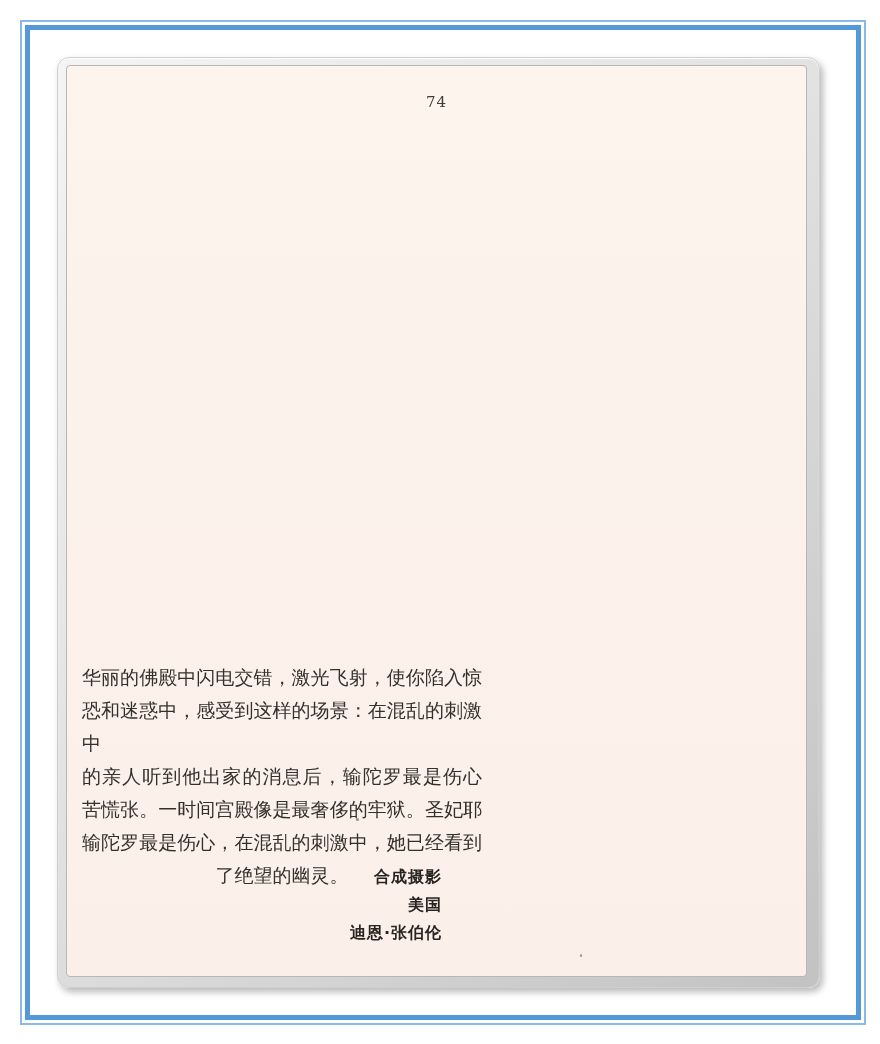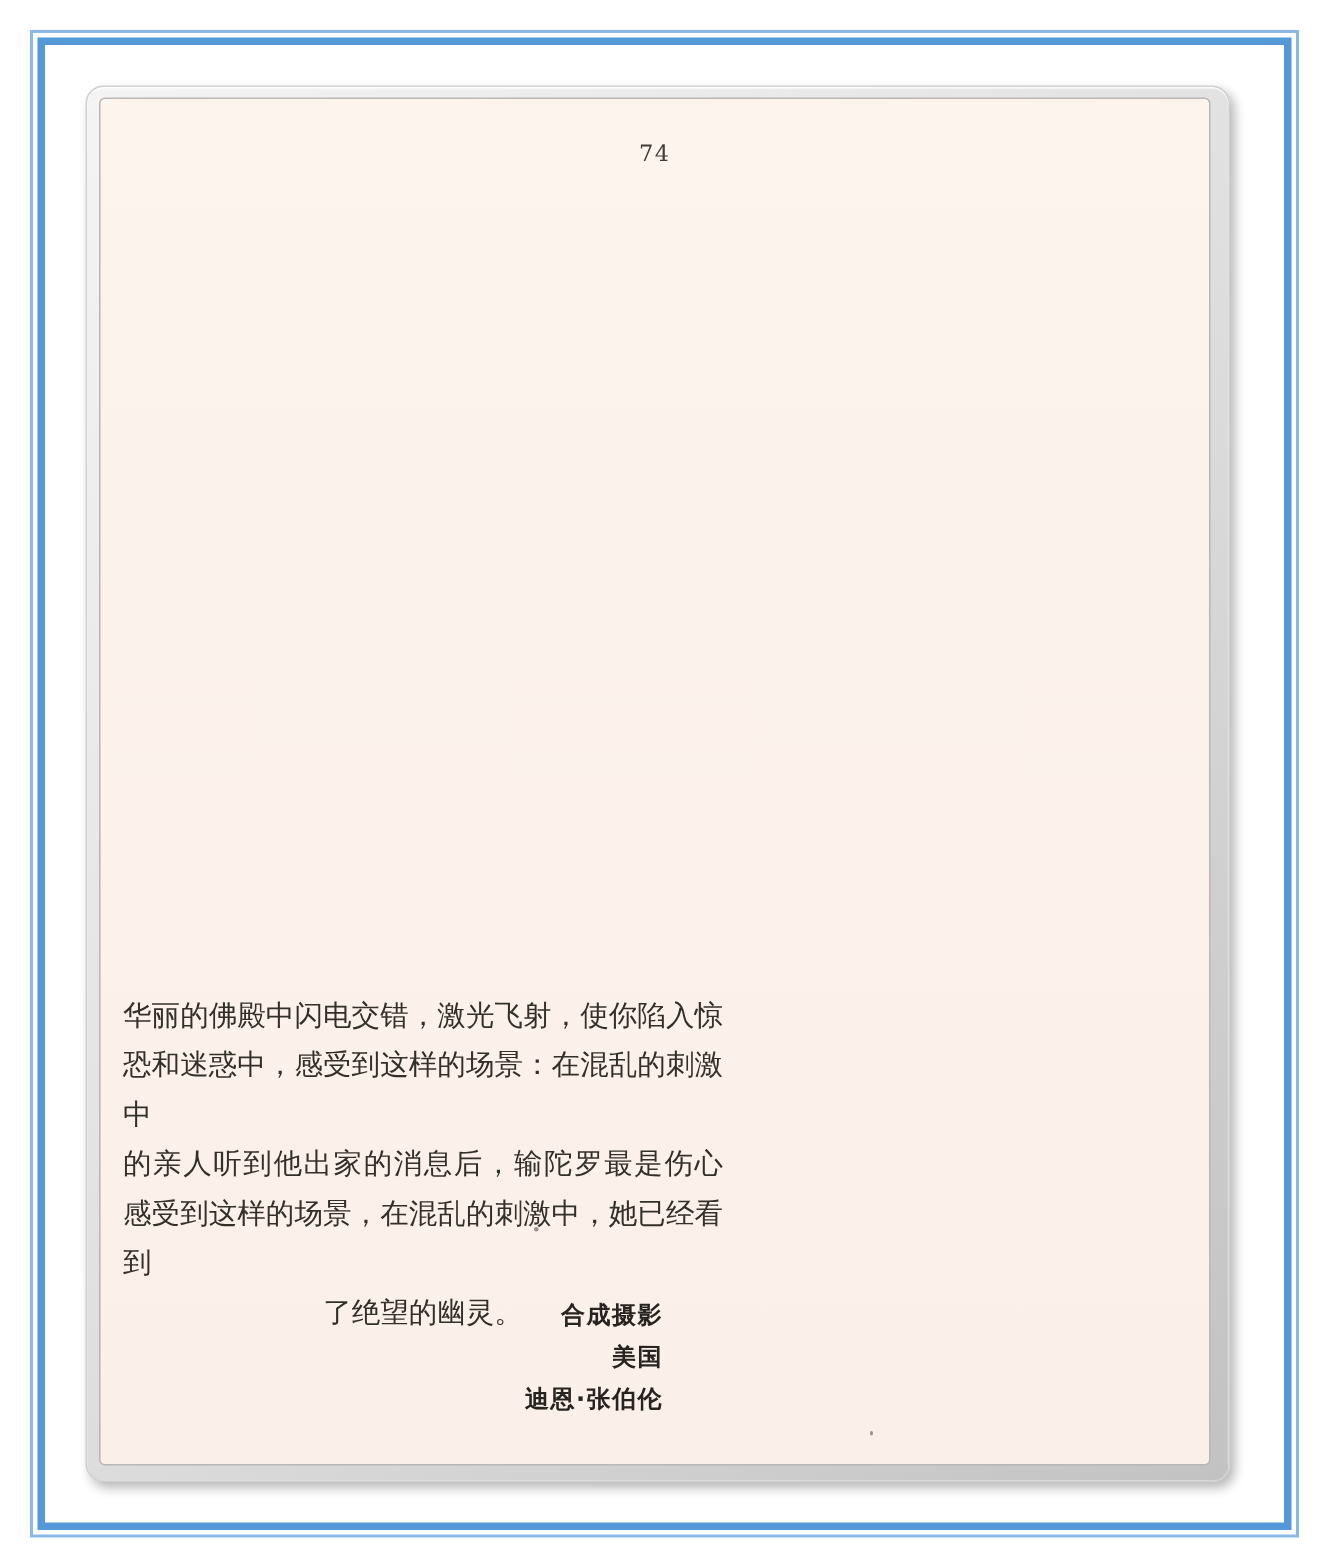--- a/index.html
+++ b/index.html
@@ -116,21 +116,22 @@
 
   <div class="page-card">
     <div class="page-inner">
 
       <div class="page-number">74</div>
 
       <div class="body-paragraph">
         <div class="jline">华丽的佛殿中闪电交错，激光飞射，使你陷入惊</div>
         <div class="jline">恐和迷惑中，感受到这样的场景：在混乱的刺激中</div>
         <div class="jline">的亲人听到他出家的消息后，输陀罗最是伤心</div>
-        <div class="jline">感受到这样的场景，在混乱的刺激中，她已经看到</div>
+        <div class="jline">苦慌张。一时间宫殿像是最奢侈的牢狱。圣妃耶</div>
+        <div class="jline">输陀罗最是伤心，在混乱的刺激中，她已经看到</div>
         <div class="lastline">了绝望的幽灵。</div>
       </div>
 
       <div class="artwork-caption">
         <div>合成摄影</div>
         <div>美国</div>
         <div>迪恩·张伯伦</div>
       </div>
 
       <div class="scan-speck speck-1"></div>

